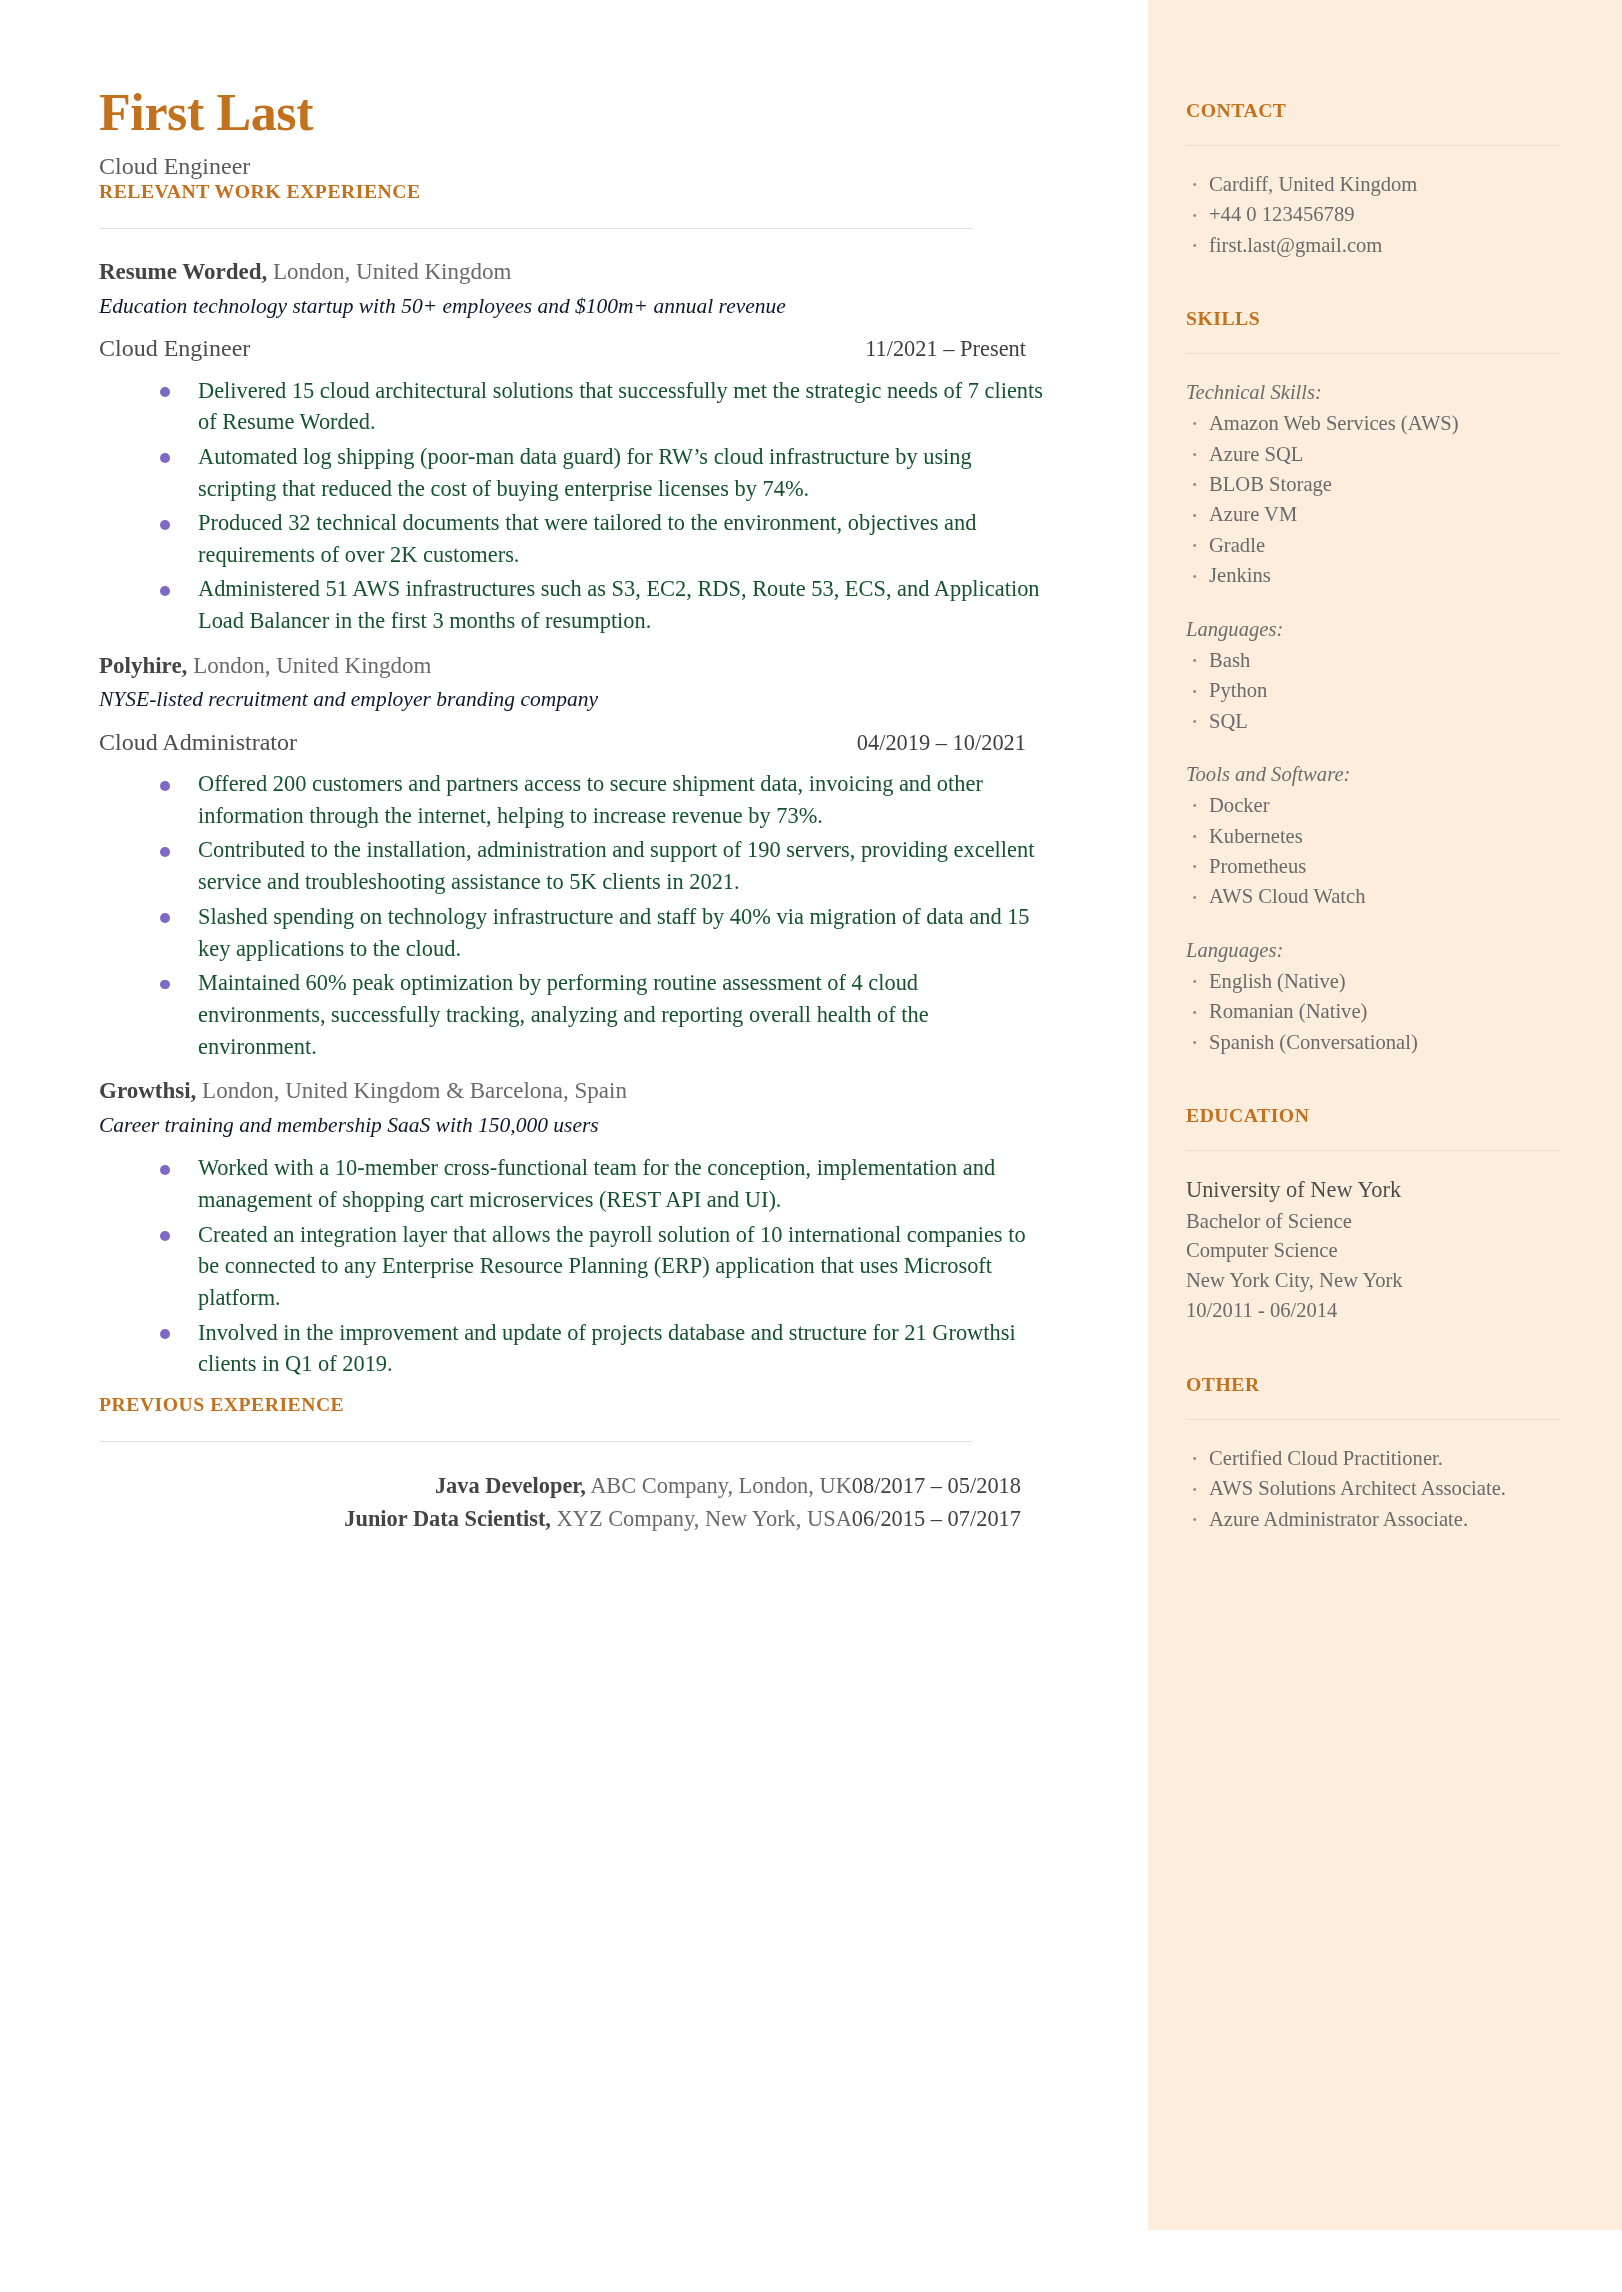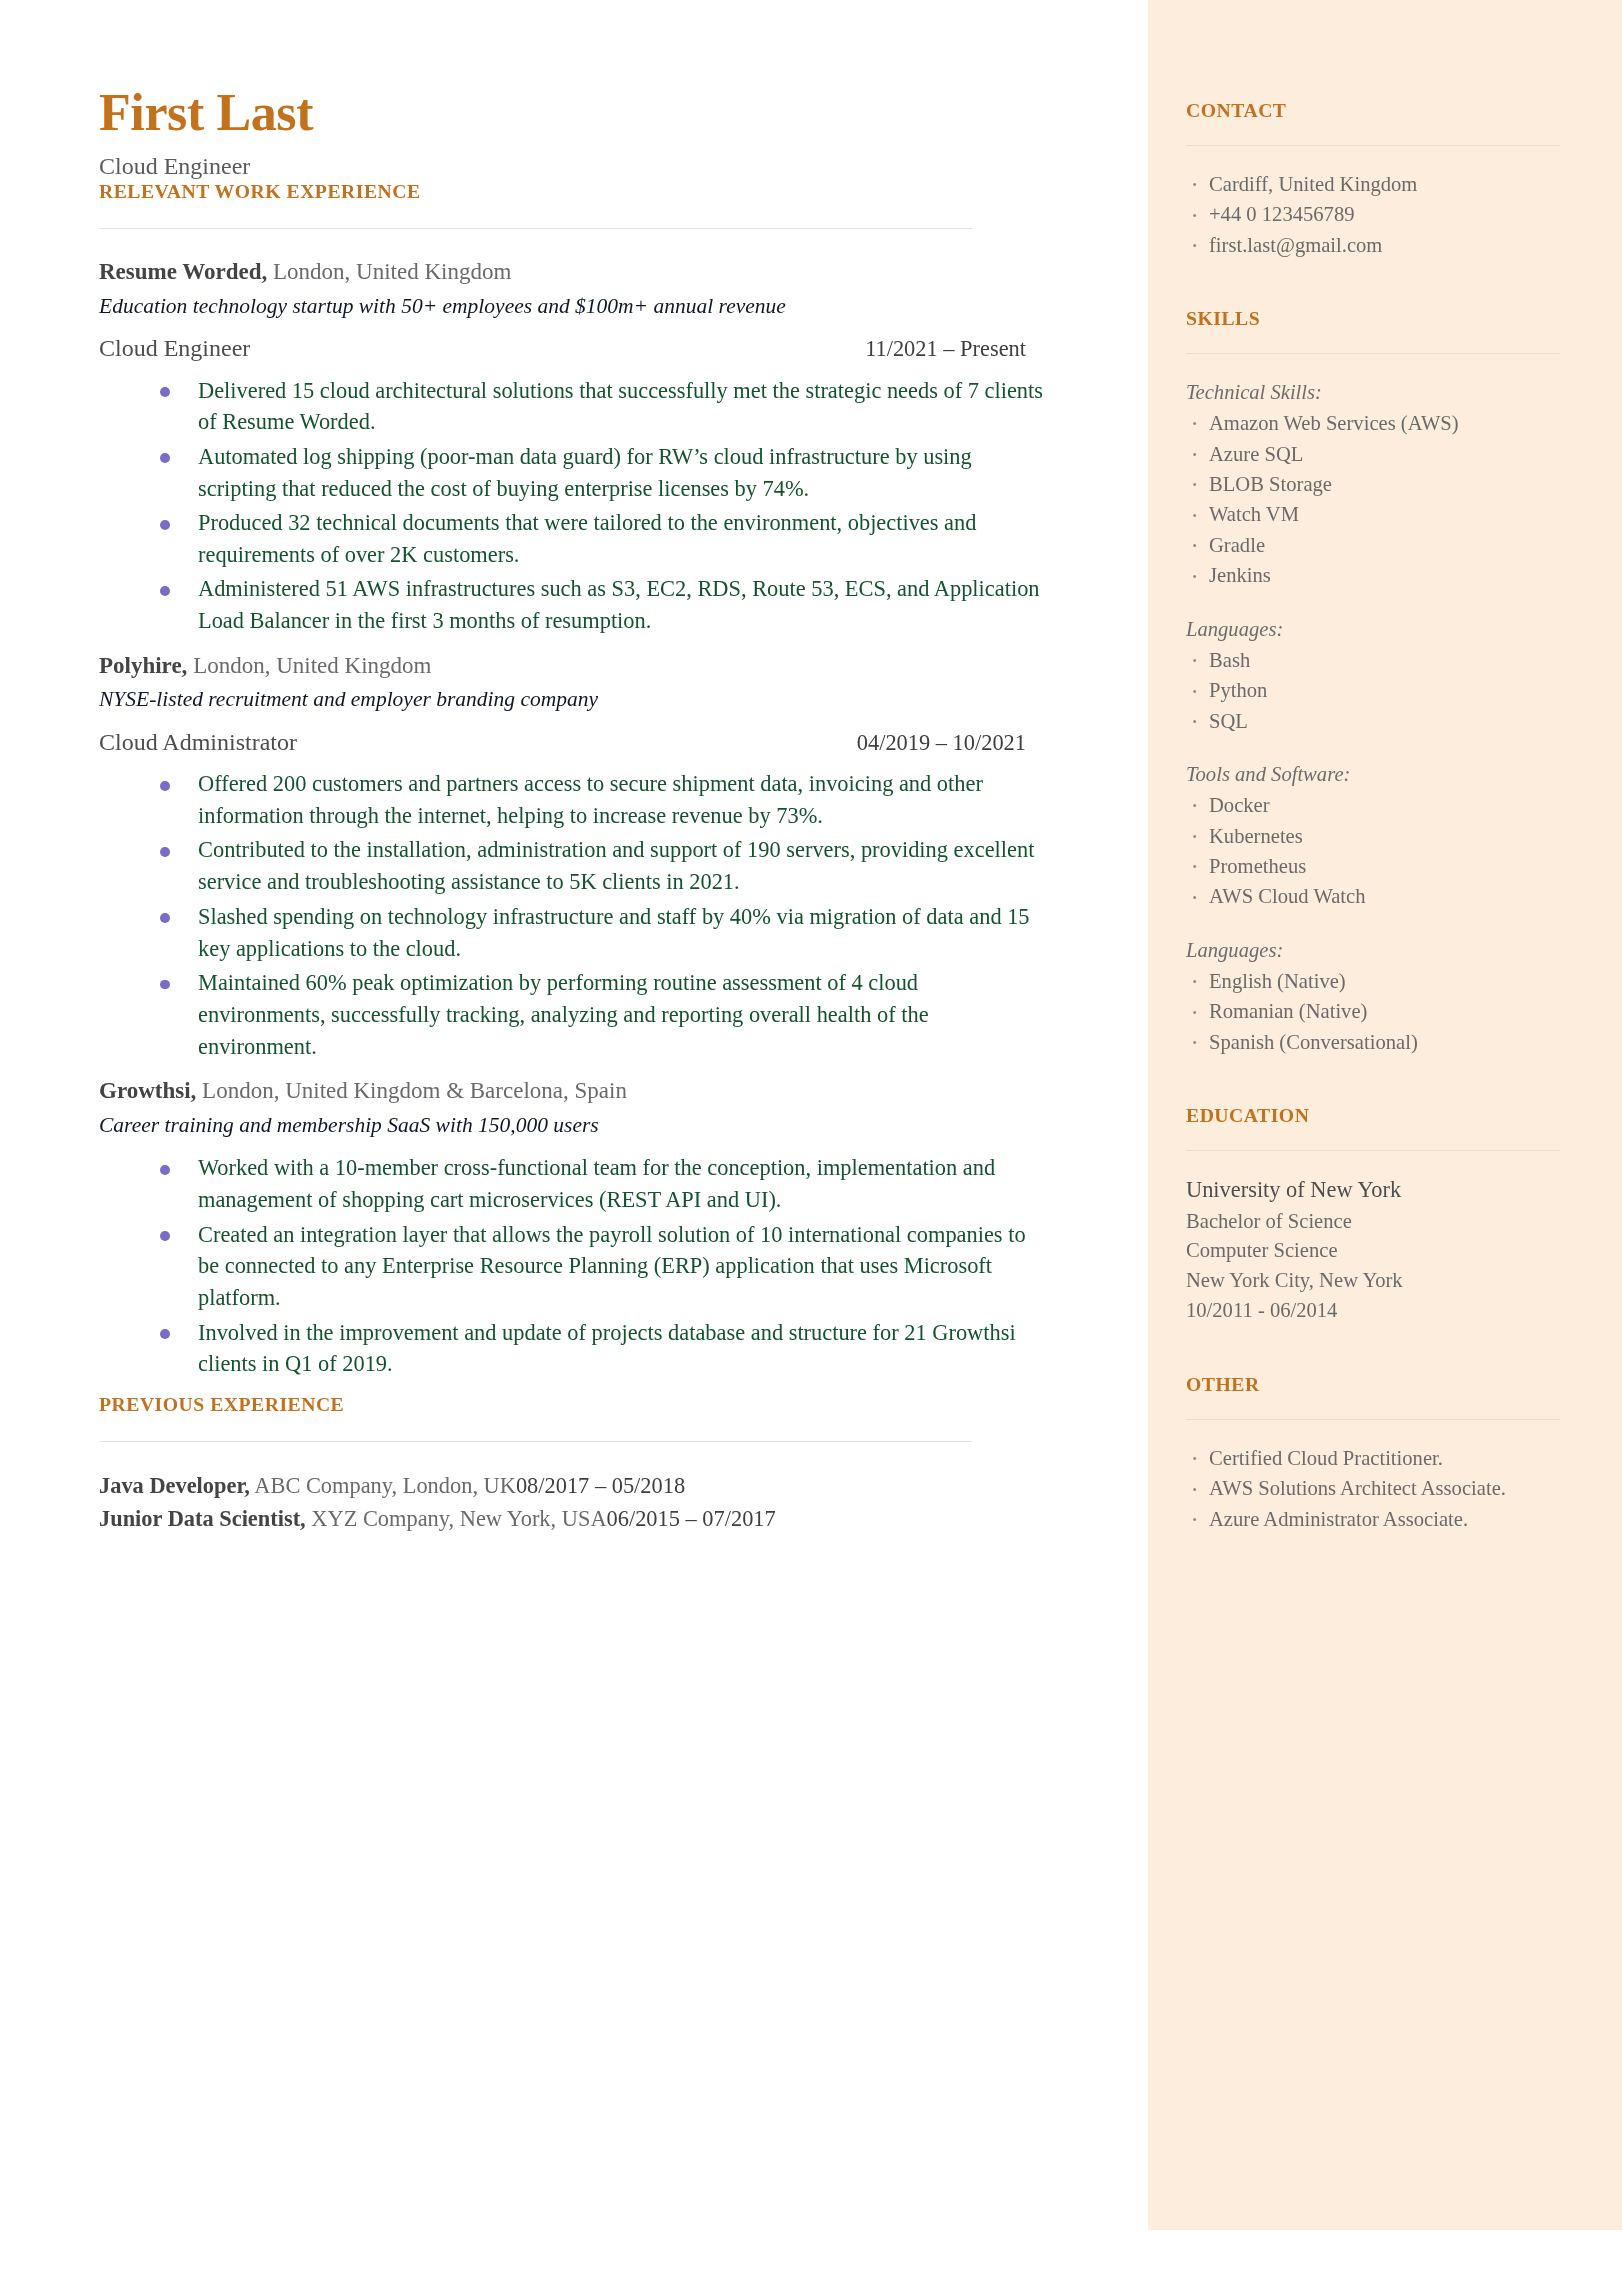--- a/index.html
+++ b/index.html
@@ -105,21 +105,21 @@
     top: 12.5px;
     width: 9.9px;
     height: 9.9px;
     border-radius: 50%;
     background: #7B6BC4;
   }
 
   .prev-list { margin-top: 3.6px; }
   .prev-row {
     display: flex;
-    justify-content: flex-start;
+    justify-content: flex-end;
     align-items: baseline;
     width: 922px;
     font-size: 22.4px;
     line-height: 1.5;
     color: #6a6a6a;
   }
   .prev-row .title { color: #444; }
   .prev-row .title b { font-weight: bold; }
   .prev-row .title .co { font-weight: 400; color: #6a6a6a; }
   .prev-row .pdates { color: #3f3f3f; white-space: nowrap; }
@@ -263,21 +263,21 @@
 
     <div class="side-title spaced">SKILLS</div>
     <div class="side-rule"></div>
     <div id="skills-container">
         <div class="group">
           <div class="group-label">Technical Skills:</div>
           <ul class="side-list">
             <li>Amazon Web Services (AWS)</li>
             <li>Azure SQL</li>
             <li>BLOB Storage</li>
-            <li>Watch VM</li>
+            <li>Azure VM</li>
             <li>Gradle</li>
             <li>Jenkins</li>
           </ul>
         </div>
         <div class="group">
           <div class="group-label">Languages:</div>
           <ul class="side-list">
             <li>Bash</li>
             <li>Python</li>
             <li>SQL</li>

